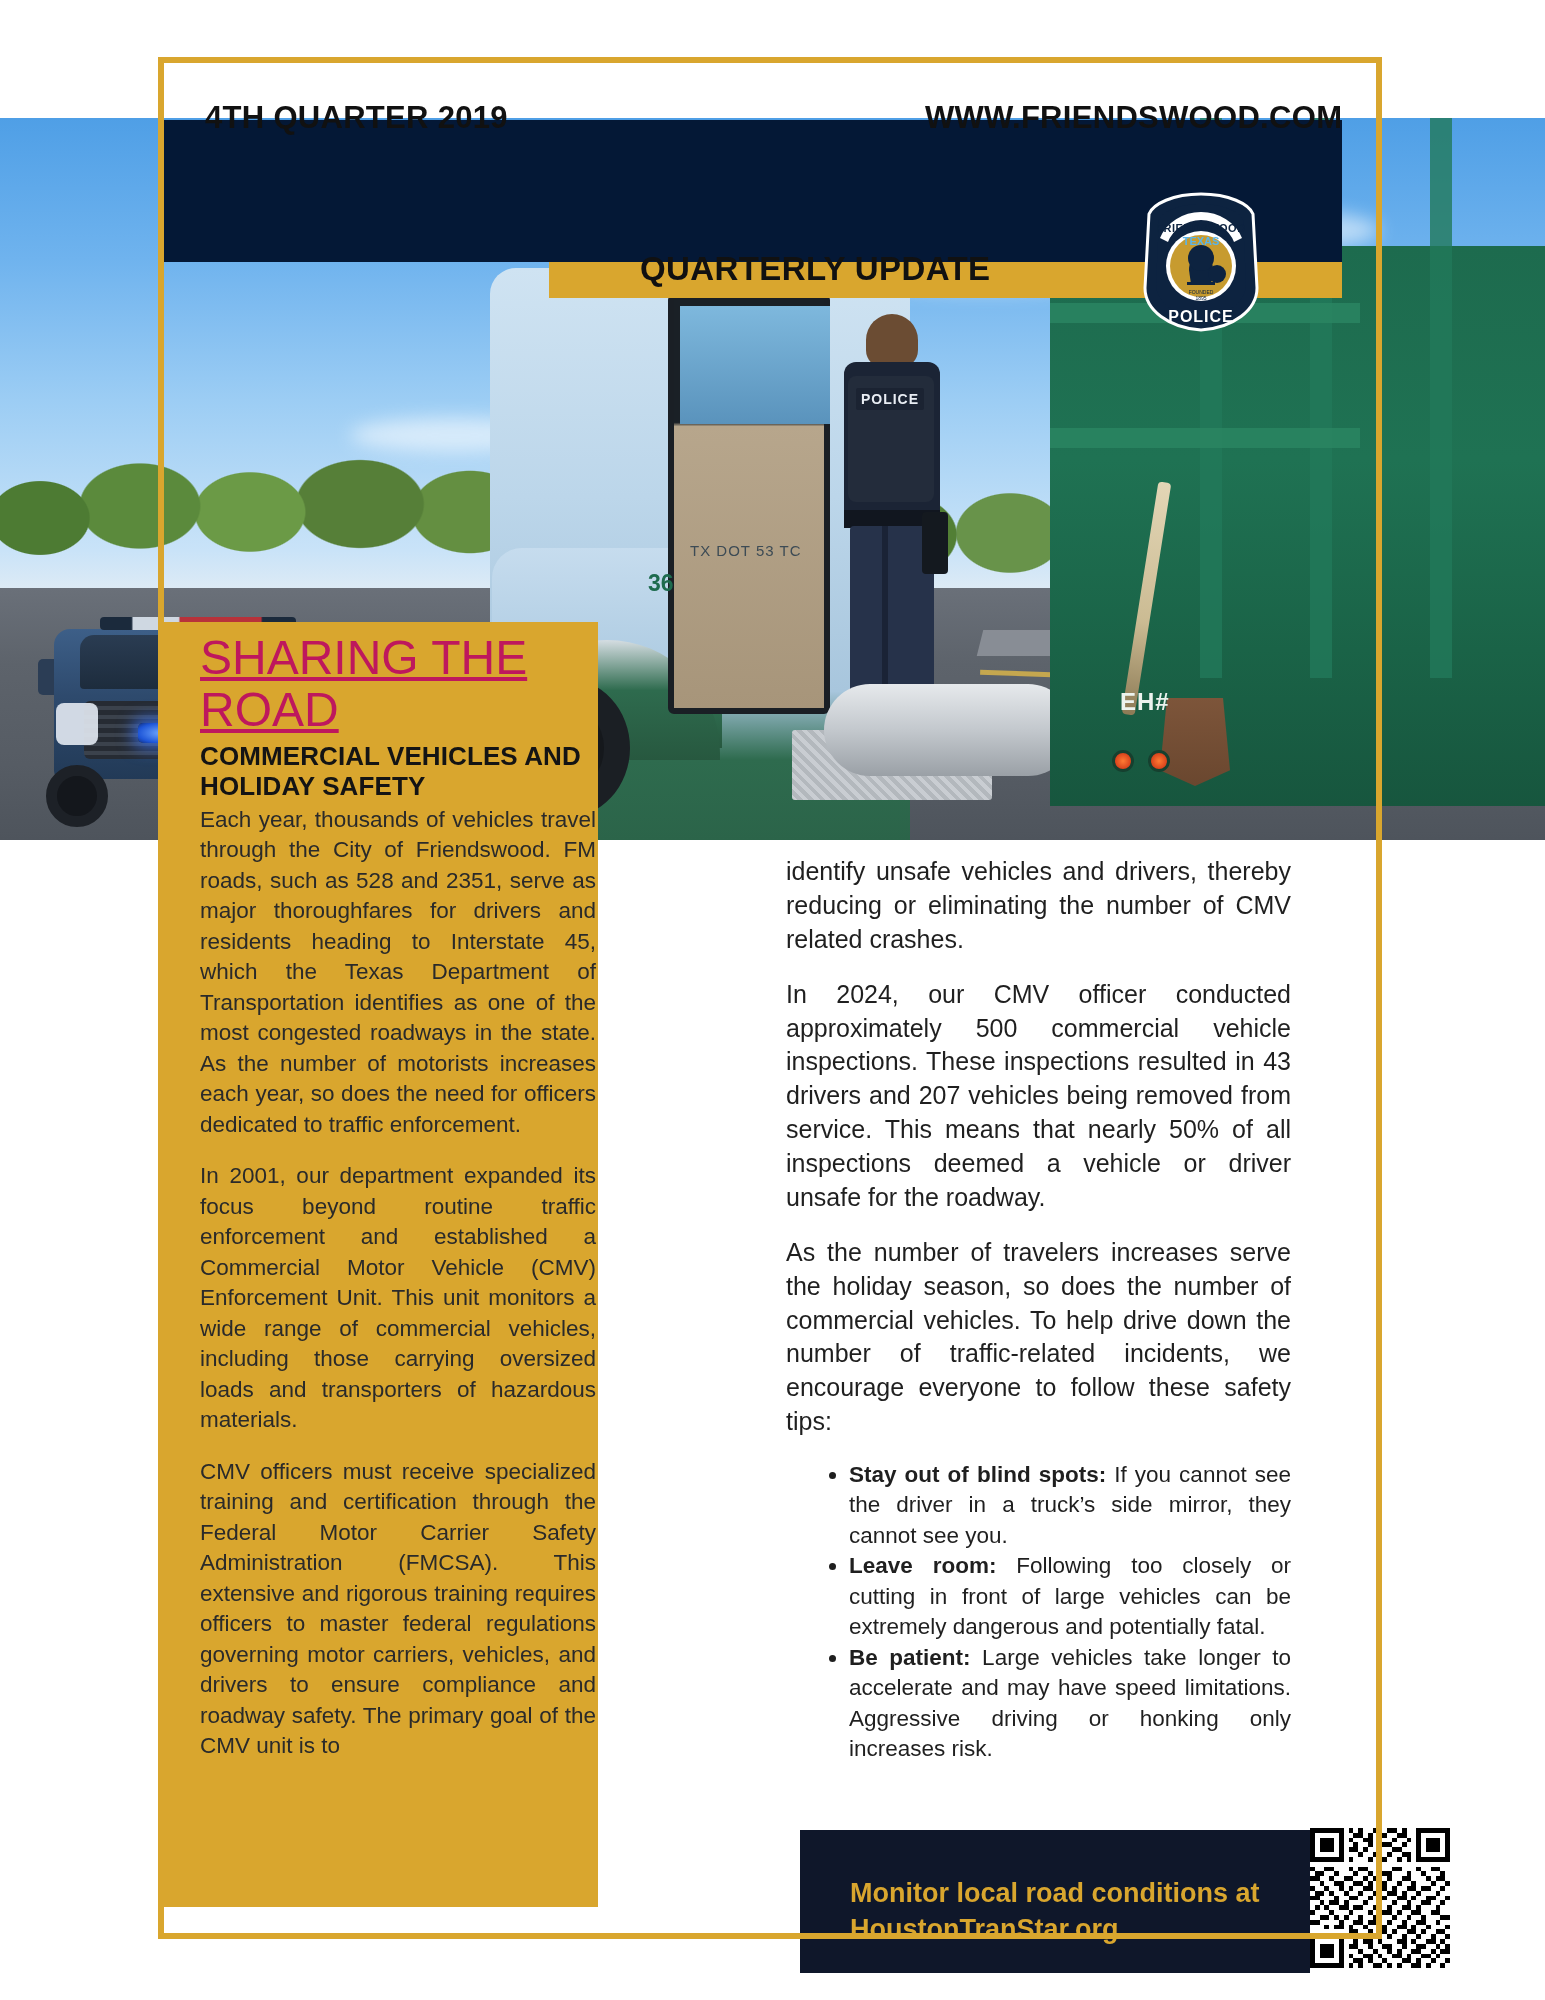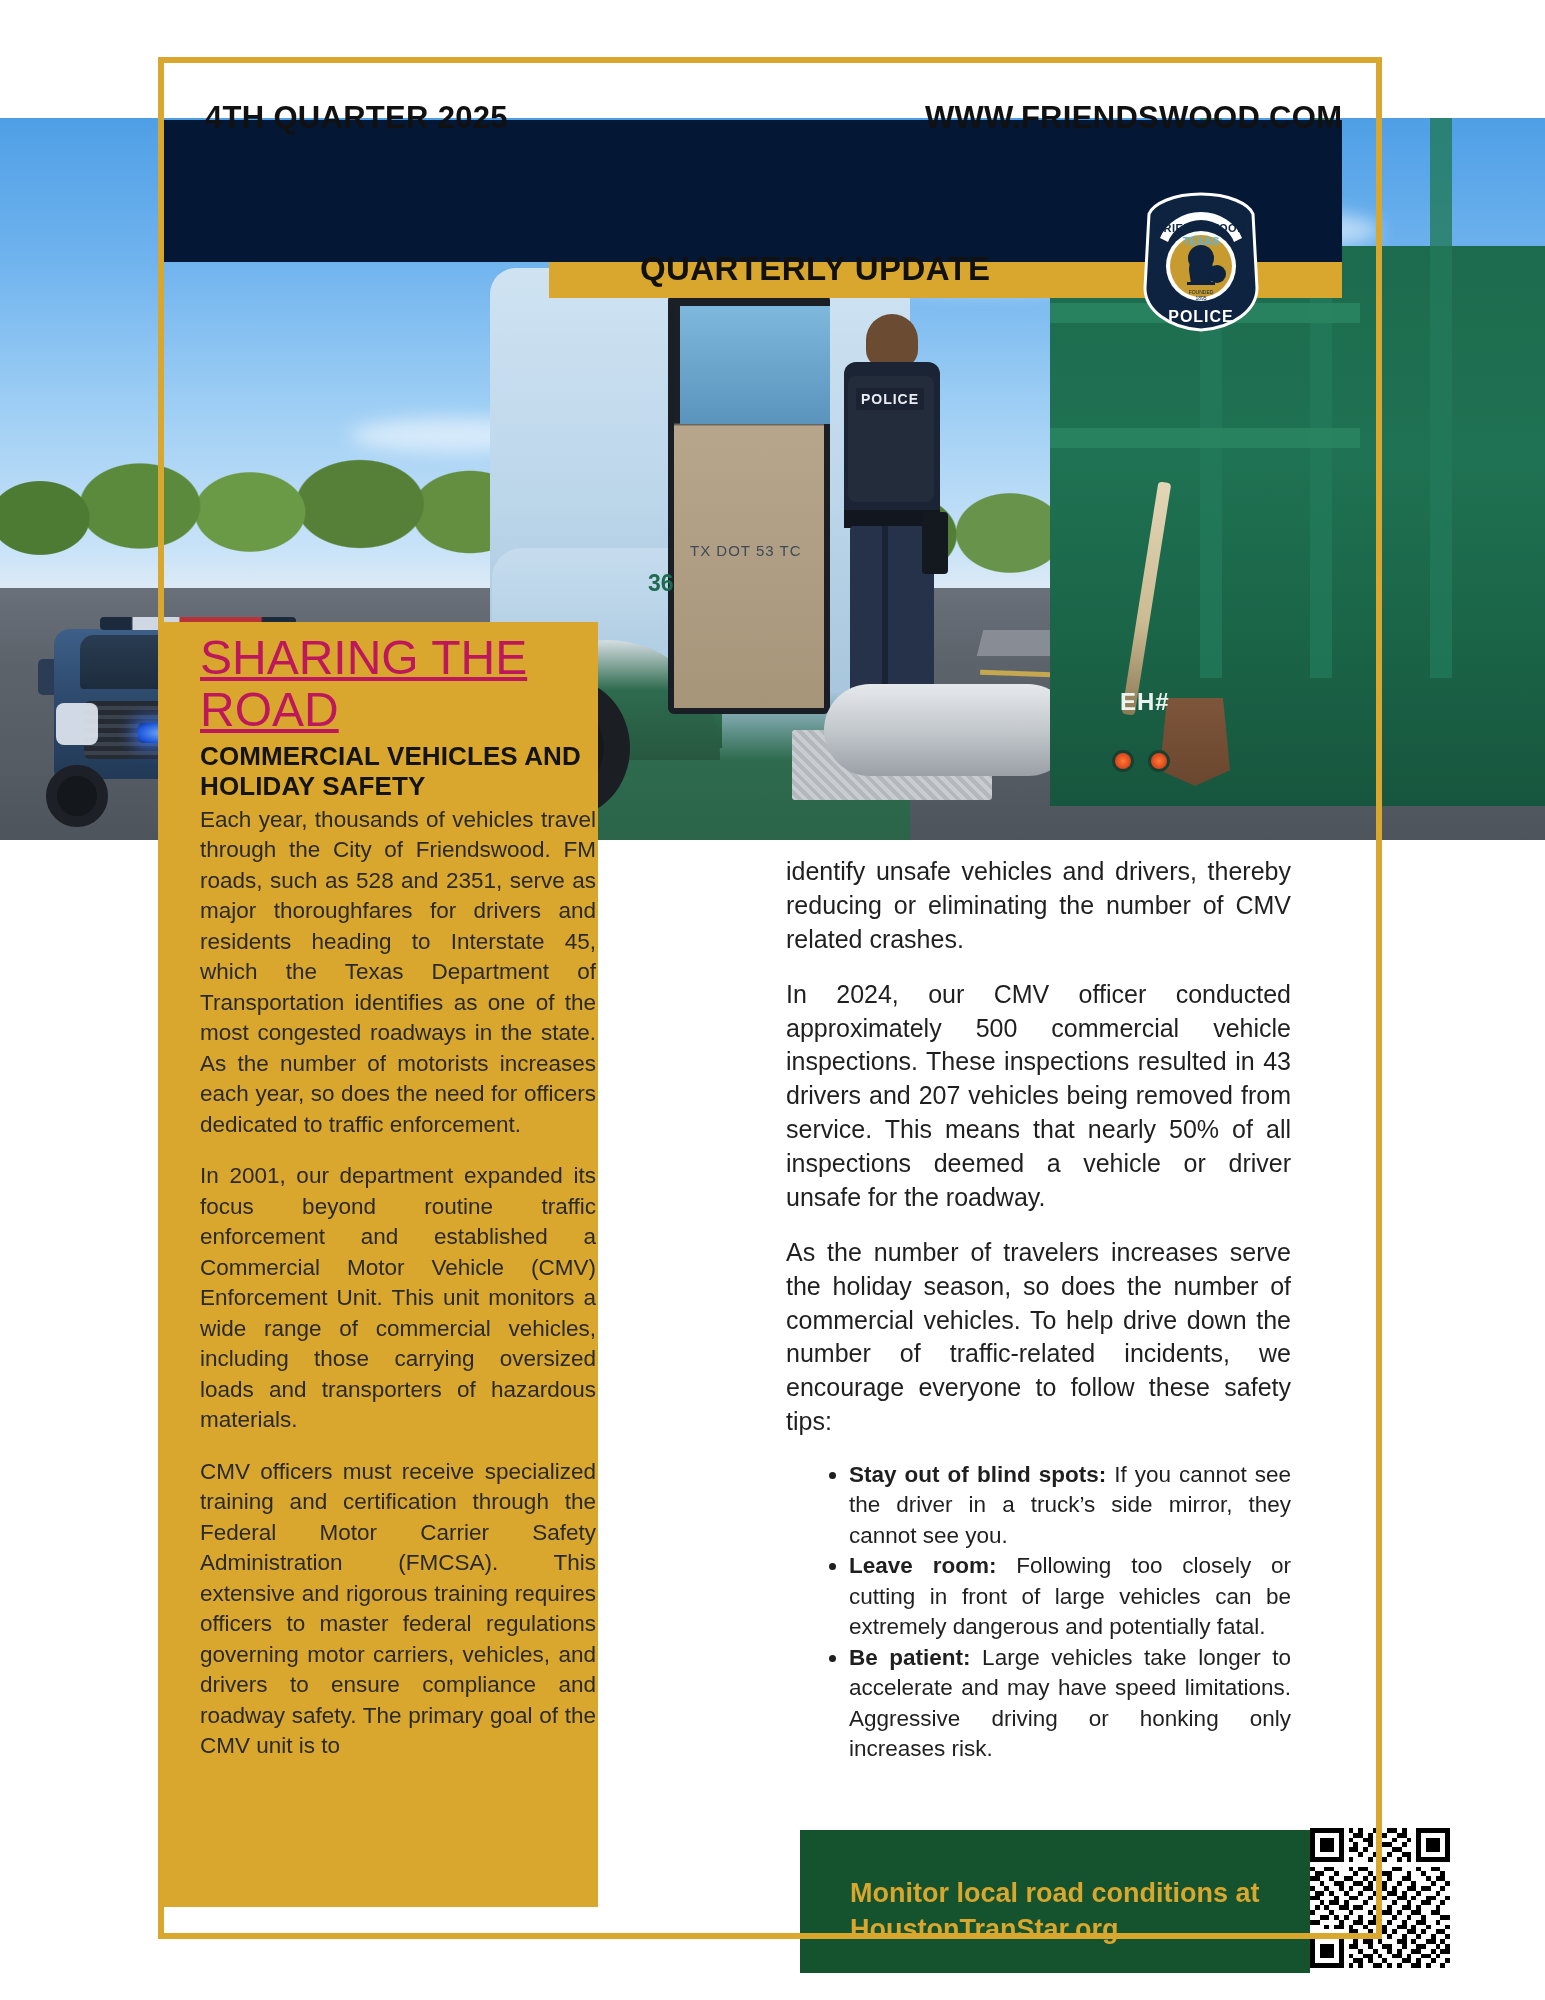--- a/index.html
+++ b/index.html
@@ -367,21 +367,21 @@
     margin-left:27px;
   }
   .tips li b { font-weight:700; }
   .closing { font-size:22.5px; line-height:1.355; color:#1f1f1f; }
 
   
   .cta-box {
     position:absolute;
     left:800px; top:1830px;
     width:510px; height:143px;
-    background:#14532d;
+    background:#0f172a;
     z-index:22;
   }
   .cta-text {
     position:absolute;
     left:50px; top:45px;
     width:420px;
     font-size:27px;
     font-weight:600;
     color:#d9a62e;
     line-height:1.35;
@@ -464,21 +464,21 @@
     <div class="dump-rail" style="top:185px;"></div>
     <div class="dump-rail" style="top:310px;"></div>
     <div class="shovel-handle"></div>
     <div class="shovel-blade"></div>
     <div class="ehmark">EH#</div>
     <div class="reflector" style="left:1112px; top:632px;"></div>
     <div class="reflector" style="left:1148px; top:632px;"></div>
   </div>
 
   <div class="header-bar"></div>
-  <div class="issue-label">4TH QUARTER 2025</div>
+  <div class="issue-label">4TH QUARTER 2019</div>
   <div class="website-label">WWW.FRIENDSWOOD.COM</div>
 
   <div class="masthead"></div>
   <div class="quarterly-band"></div>
   <div class="quarterly-text">QUARTERLY UPDATE</div>
 
   <div class="badge">
     <svg viewBox="0 0 120 140" width="120" height="140">
       <path d="M60 2 C88 2 108 12 112 22 L116 96 C116 118 92 136 60 138 C28 136 4 118 4 96 L8 22 C12 12 32 2 60 2 Z" fill="#0d2340" stroke="#ffffff" stroke-width="3"></path>
       <path d="M60 12 C82 12 99 20 102 28 L105 92 C105 110 86 124 60 126 C34 124 15 110 15 92 L18 28 C21 20 38 12 60 12 Z" fill="#0d2340"></path>

